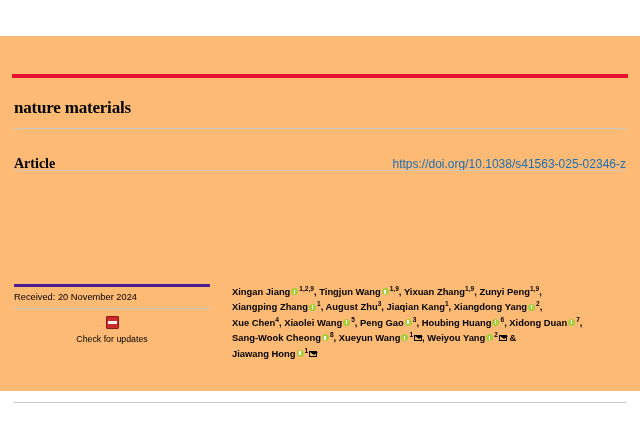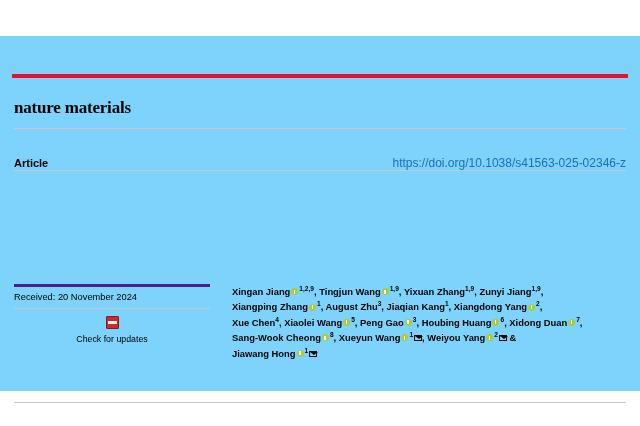--- a/index.html
+++ b/index.html
@@ -19,21 +19,21 @@
     height: 426px;
     background: #ffffff;
     box-sizing: border-box;
   }
   .sheet {
     position: absolute;
     left: 0;
     top: 36px;
     width: 640px;
     height: 355px;
-    background: #7dd3fc;
+    background: #fdba74;
     box-shadow: 0 0 0 0 #fff;
     box-sizing: border-box;
   }
   .top-rule {
     position: absolute;
     left: 12px;
     top: 38px;
     width: 616px;
     height: 4px;
     background: #e8112d;
@@ -59,22 +59,22 @@
   .meta-row {
     position: absolute;
     left: 14px;
     top: 120px;
     width: 612px;
     display: flex;
     align-items: baseline;
     justify-content: space-between;
   }
   .article-type {
-    font-family: Liberation Sans, sans-serif;
-    font-size: 11px;
+    font-family: Liberation Serif, serif;
+    font-size: 14px;
     font-weight: 700;
     color: #000000;
   }
   .doi {
     font-family: "Liberation Sans", sans-serif;
     font-size: 12px;
     color: #1a6fb5;
     text-decoration: none;
   }
   .meta-rule {
@@ -238,21 +238,21 @@
       <div class="left-col">
         <div class="hist-line">Received: 20 November 2024</div>
         <div class="check-updates">
           <span class="cu-badge"></span>
           <span>Check for updates</span>
         </div>
       </div>
 
       <div class="right-col">
         <div class="authors" id="authors-container">
-            <div><span>Xingan Jiang</span><span class="orcid"></span><span class="sup">1,2,9</span><span>, </span><span>Tingjun Wang</span><span class="orcid"></span><span class="sup">1,9</span><span>, </span><span>Yixuan Zhang</span><span class="sup">1,9</span><span>, </span><span>Zunyi Jiang</span><span class="sup">1,9</span><span>,</span></div>
+            <div><span>Xingan Jiang</span><span class="orcid"></span><span class="sup">1,2,9</span><span>, </span><span>Tingjun Wang</span><span class="orcid"></span><span class="sup">1,9</span><span>, </span><span>Yixuan Zhang</span><span class="sup">1,9</span><span>, </span><span>Zunyi Peng</span><span class="sup">1,9</span><span>,</span></div>
             <div><span>Xiangping Zhang</span><span class="orcid"></span><span class="sup">1</span><span>, </span><span>August Zhu</span><span class="sup">3</span><span>, </span><span>Jiaqian Kang</span><span class="sup">1</span><span>, </span><span>Xiangdong Yang</span><span class="orcid"></span><span class="sup">2</span><span>,</span></div>
             <div><span>Xue Chen</span><span class="sup">4</span><span>, </span><span>Xiaolei Wang</span><span class="orcid"></span><span class="sup">5</span><span>, </span><span>Peng Gao</span><span class="orcid"></span><span class="sup">3</span><span>, </span><span>Houbing Huang</span><span class="orcid"></span><span class="sup">6</span><span>, </span><span>Xidong Duan</span><span class="orcid"></span><span class="sup">7</span><span>,</span></div>
             <div><span>Sang-Wook Cheong</span><span class="orcid"></span><span class="sup">8</span><span>, </span><span>Xueyun Wang</span><span class="orcid"></span><span class="sup">1</span><span class="mailicon"></span><span>, </span><span>Weiyou Yang</span><span class="orcid"></span><span class="sup">2</span><span class="mailicon"></span><span> &amp; </span></div>
             <div><span>Jiawang Hong</span><span class="orcid"></span><span class="sup">1</span><span class="mailicon"></span></div>
           </div>
       </div>
 
     </div>
 
     <div class="bottom-rule"></div>

